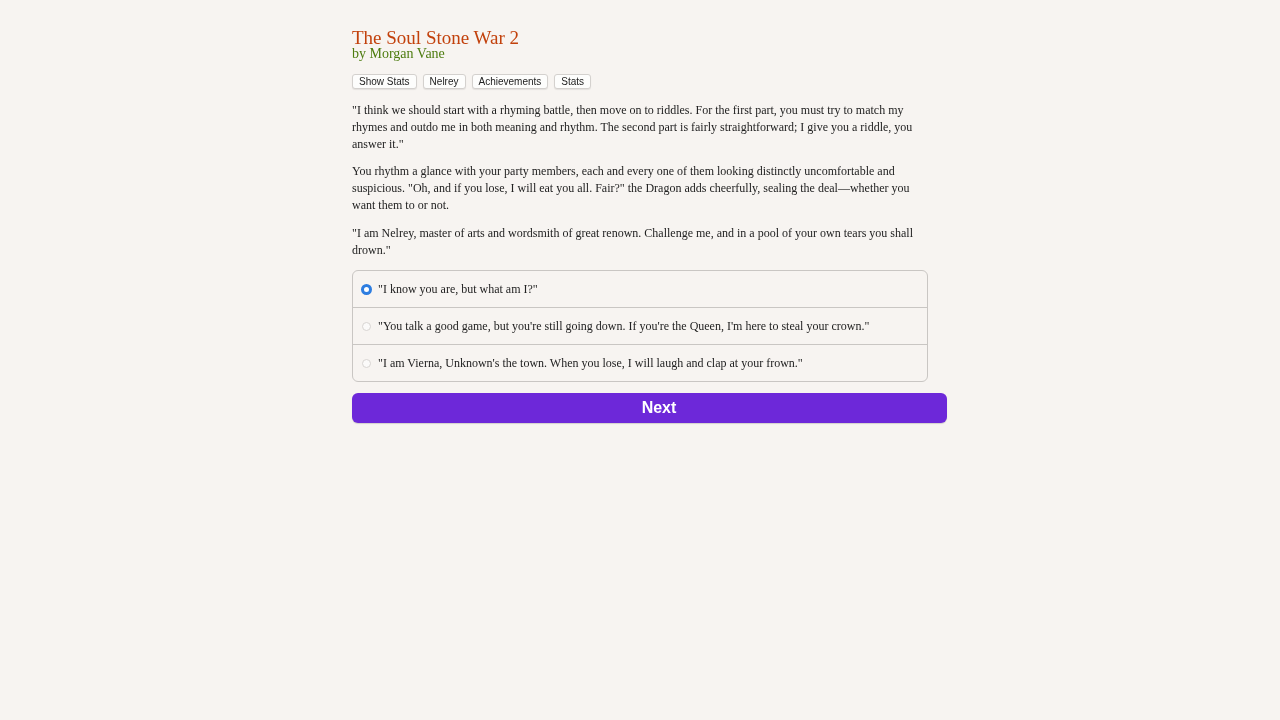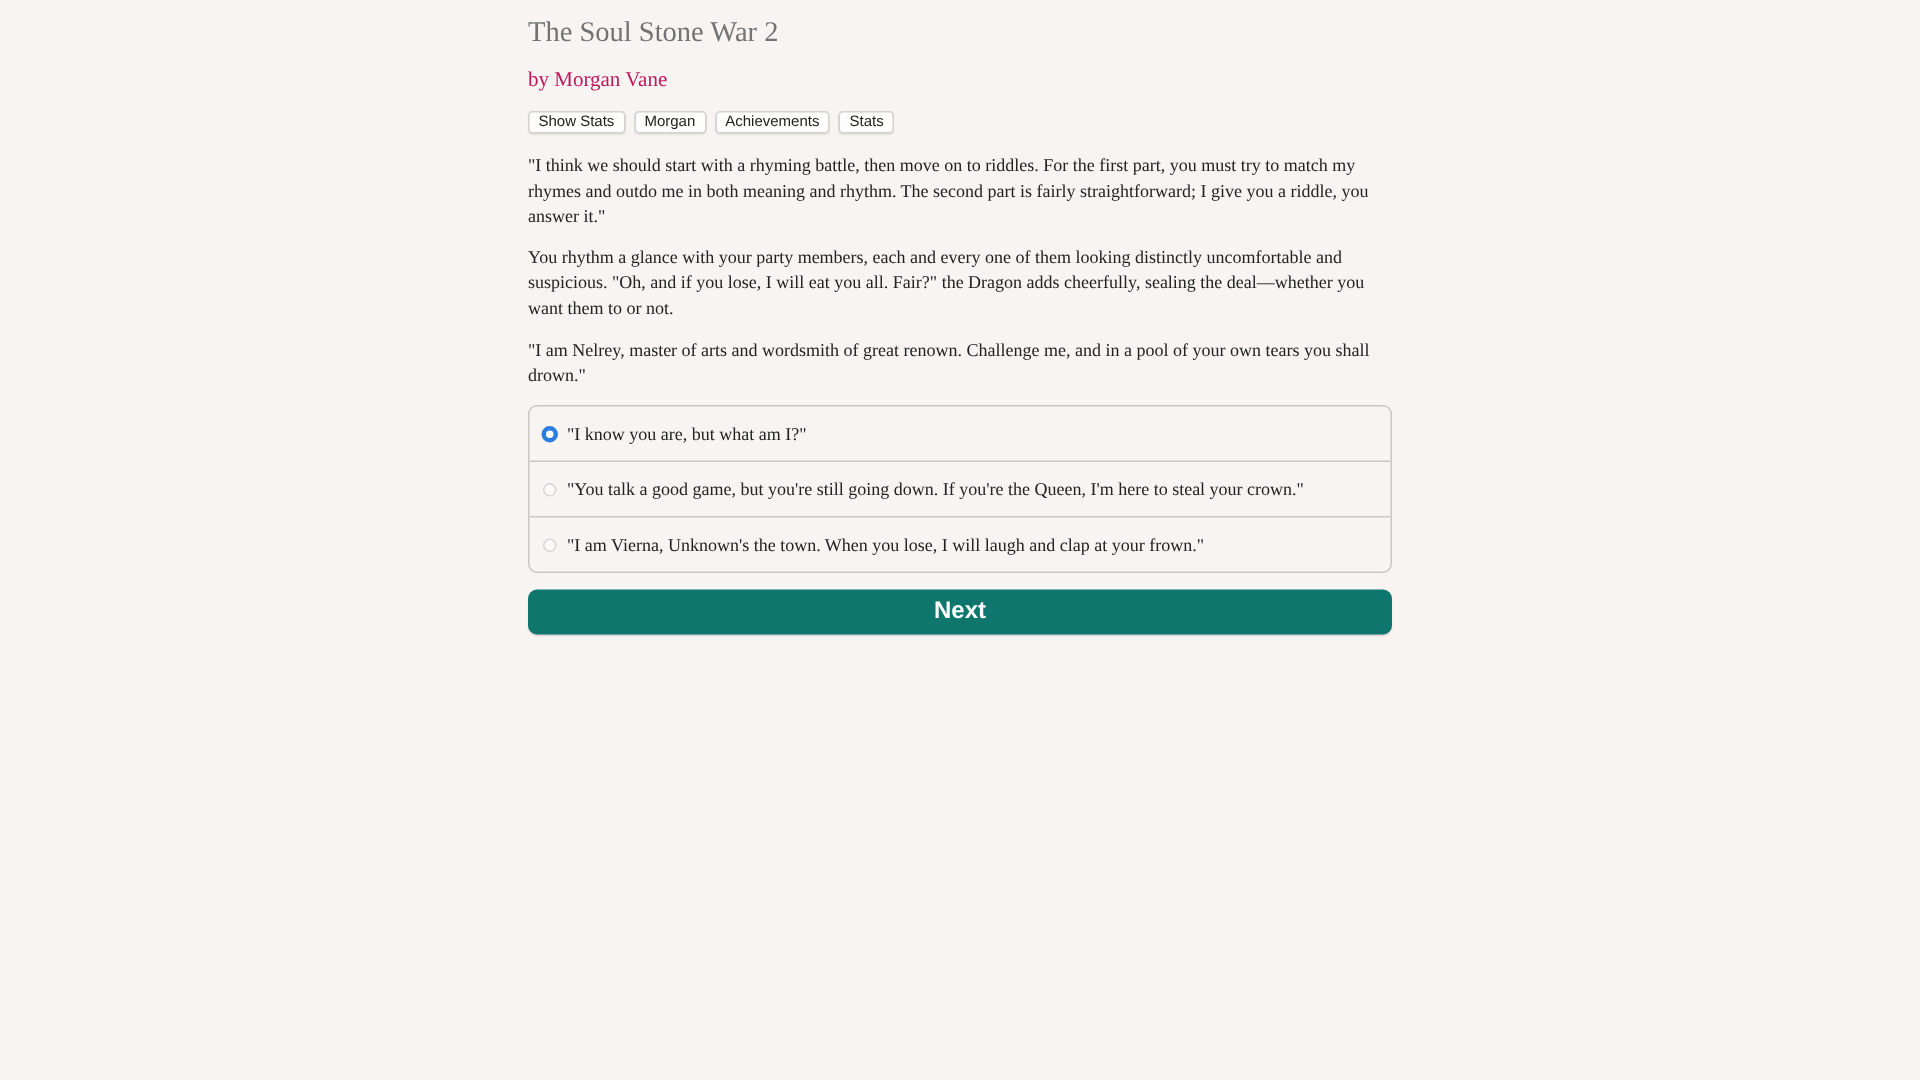--- a/index.html
+++ b/index.html
@@ -6,30 +6,30 @@
   body {
     width: 1280px; height: 720px; overflow: hidden;
     background: #f7f4f1;
     color: #222;
     font-family: "DejaVu Serif", "Liberation Serif", serif;
   }
   .container {
     position: absolute; left: 352px; top: 0; width: 576px;
   }
   .title {
-    position: absolute; top: 10px; left: 0;
-    font-size: 18px; line-height: 24px; color: #737373;
+    position: absolute; top: 26px; left: 0;
+    font-size: 18px; line-height: 24px; color: #c2410c;
     font-family: "Liberation Serif", serif;
     font-size: 19px;
     white-space: nowrap;
   }
   .author {
     position: absolute; top: 44px; left: 0;
     font-family: "Liberation Serif", serif;
-    font-size: 14px; line-height: 20px; color: #be185d;
+    font-size: 14px; line-height: 20px; color: #4d7c0f;
   }
   .toolbar {
     position: absolute; top: 74px; left: 0;
     display: flex; gap: 6px;
   }
   .tbtn {
     font-family: "Liberation Sans", sans-serif;
     font-size: 10px; line-height: 14px;
     padding: 0 6px;
     height: 15px;
@@ -78,41 +78,42 @@
     background: #fff;
     width: 11px; height: 11px;
     margin-left: -1px; margin-right: 6px;
   }
   .choice-label {
     font-family: "Liberation Serif", serif;
     font-size: 12px; color: #222;
   }
   .next {
     position: absolute; top: 393px; left: 0; width: 576px; height: 30px;
-    background: #0f766e;
+    background: #6d28d9;
     border-radius: 6px;
     color: #fff;
     font-family: "Liberation Sans", sans-serif;
     font-weight: bold;
     font-size: 16px;
     display: flex; align-items: center; justify-content: center;
     cursor: pointer;
     box-shadow: 0 1px 1px rgba(0,0,0,0.15);
+    padding-left: 19px;
   }
 </style>
 </head>
 <body>
 
 <div class="container">
   <div class="title">The Soul Stone War 2</div>
   <div class="author">by Morgan Vane</div>
 
   <div class="toolbar">
     <button class="tbtn">Show Stats</button>
-    <button class="tbtn">Morgan</button>
+    <button class="tbtn">Nelrey</button>
     <button class="tbtn">Achievements</button>
     <button class="tbtn">Stats</button>
   </div>
 
   <p class="passage p1">"I think we should start with a rhyming battle, then move on to riddles. For the first part, you must try to match my rhymes and outdo me in both meaning and rhythm. The second part is fairly straightforward; I give you a riddle, you answer it."</p>
   <p class="passage p2">You rhythm a glance with your party members, each and every one of them looking distinctly uncomfortable and suspicious. "Oh, and if you lose, I will eat you all. Fair?" the Dragon adds cheerfully, sealing the deal—whether you want them to or not.</p>
   <p class="passage p3">"I am Nelrey, master of arts and wordsmith of great renown. Challenge me, and in a pool of your own tears you shall drown."</p>
 
   <div class="choices">
     <label class="choice">

